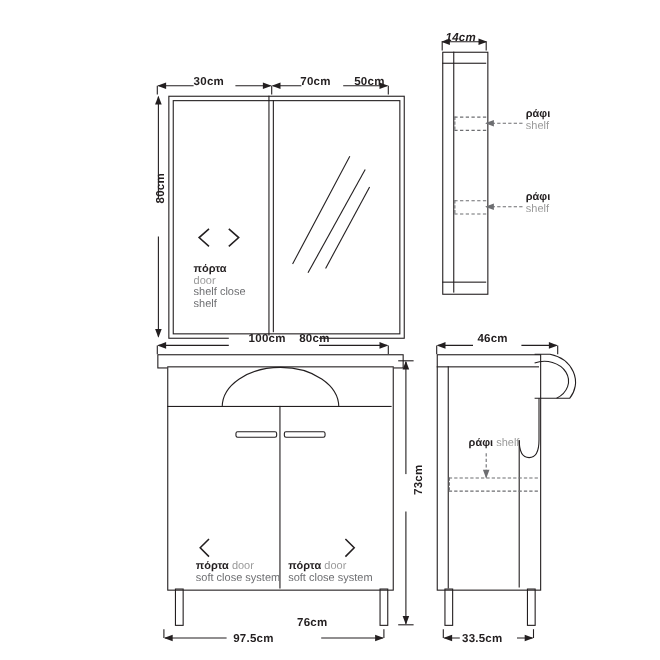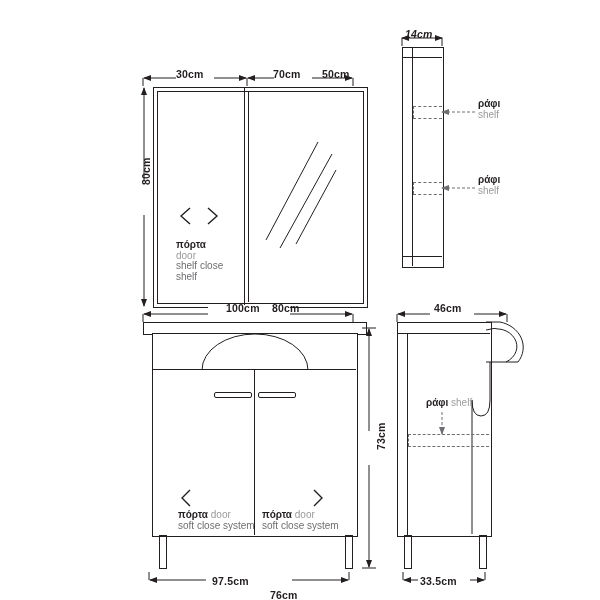--- a/index.html
+++ b/index.html
@@ -240,21 +240,21 @@
 
     <svg class="abs" style="left:146px;top:280px;" width="216" height="22">
       <line x1="3" y1="10" x2="3" y2="2" stroke="#231f20" stroke-width="1"></line>
       <line x1="203" y1="10" x2="203" y2="2" stroke="#231f20" stroke-width="1"></line>
       <line x1="4" y1="10" x2="202" y2="10" stroke="#231f20" stroke-width="1"></line>
       <polygon points="3,10 11,7 11,13" fill="#231f20"></polygon>
       <polygon points="203,10 195,7 195,13" fill="#231f20"></polygon>
       <rect x="60" y="2" width="86" height="17" fill="#ffffff"></rect>
     </svg>
     <div class="dim" style="left:212px;top:285px;">97.5cm</div>
-    <div class="dim" style="left:270px;top:299px;text-align:right;">76cm</div>
+    <div class="dim" style="left:270px;top:270px;text-align:right;">76cm</div>
   </div>
 
   <div class="abs" style="left:380px;top:290px;width:220px;height:310px;">
 
     <svg class="abs" style="left:14px;top:8px;" width="130" height="22">
       <line x1="3" y1="16" x2="3" y2="24" stroke="#231f20" stroke-width="1"></line>
       <line x1="113" y1="16" x2="113" y2="24" stroke="#231f20" stroke-width="1"></line>
       <line x1="4" y1="16" x2="112" y2="16" stroke="#231f20" stroke-width="1"></line>
       <polygon points="3,16 11,13 11,19" fill="#231f20"></polygon>
       <polygon points="113,16 105,13 105,19" fill="#231f20"></polygon>

